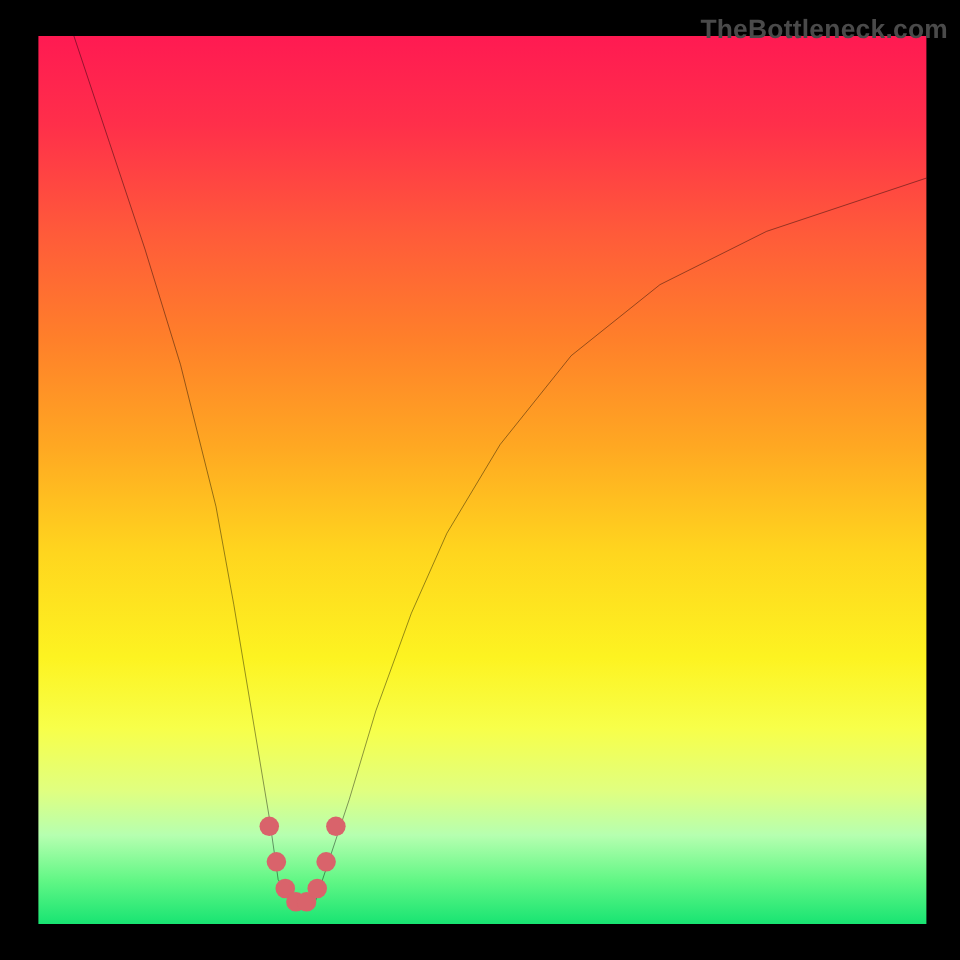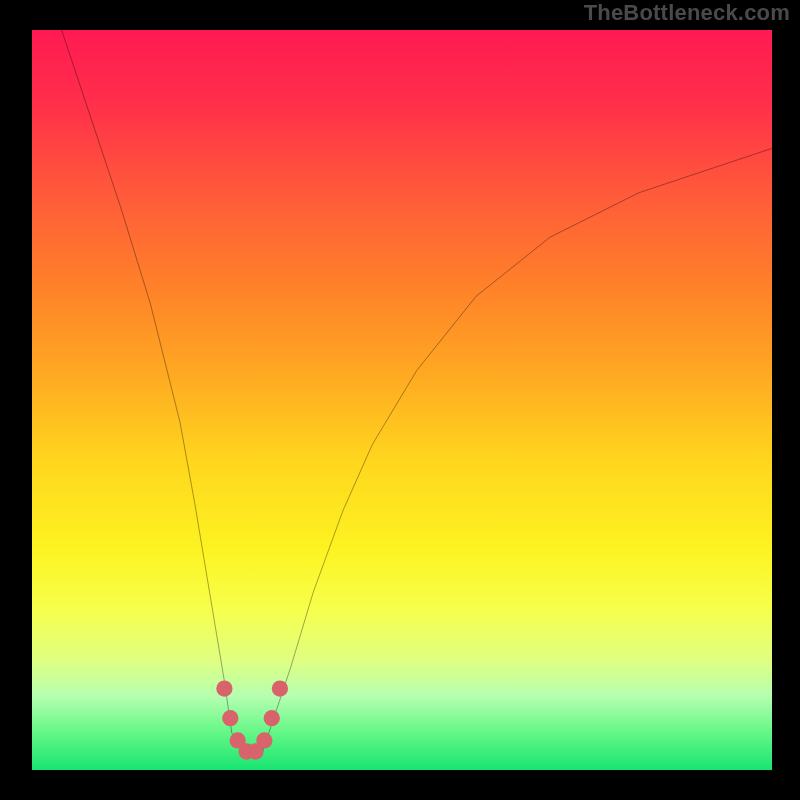--- a/index.html
+++ b/index.html
@@ -12,21 +12,21 @@
     overflow: hidden;
   }
   .frame {
     position: relative;
     width: 800px;
     height: 800px;
     background: #000;
   }
   .watermark {
     position: absolute;
-    top: 0;
+    top: 12px;
     right: 10px;
     color: #4a4a4a;
     font-size: 22px;
     font-weight: 600;
     letter-spacing: 0.2px;
     z-index: 10;
   }
   .plot {
     position: absolute;
     left: 32px;

